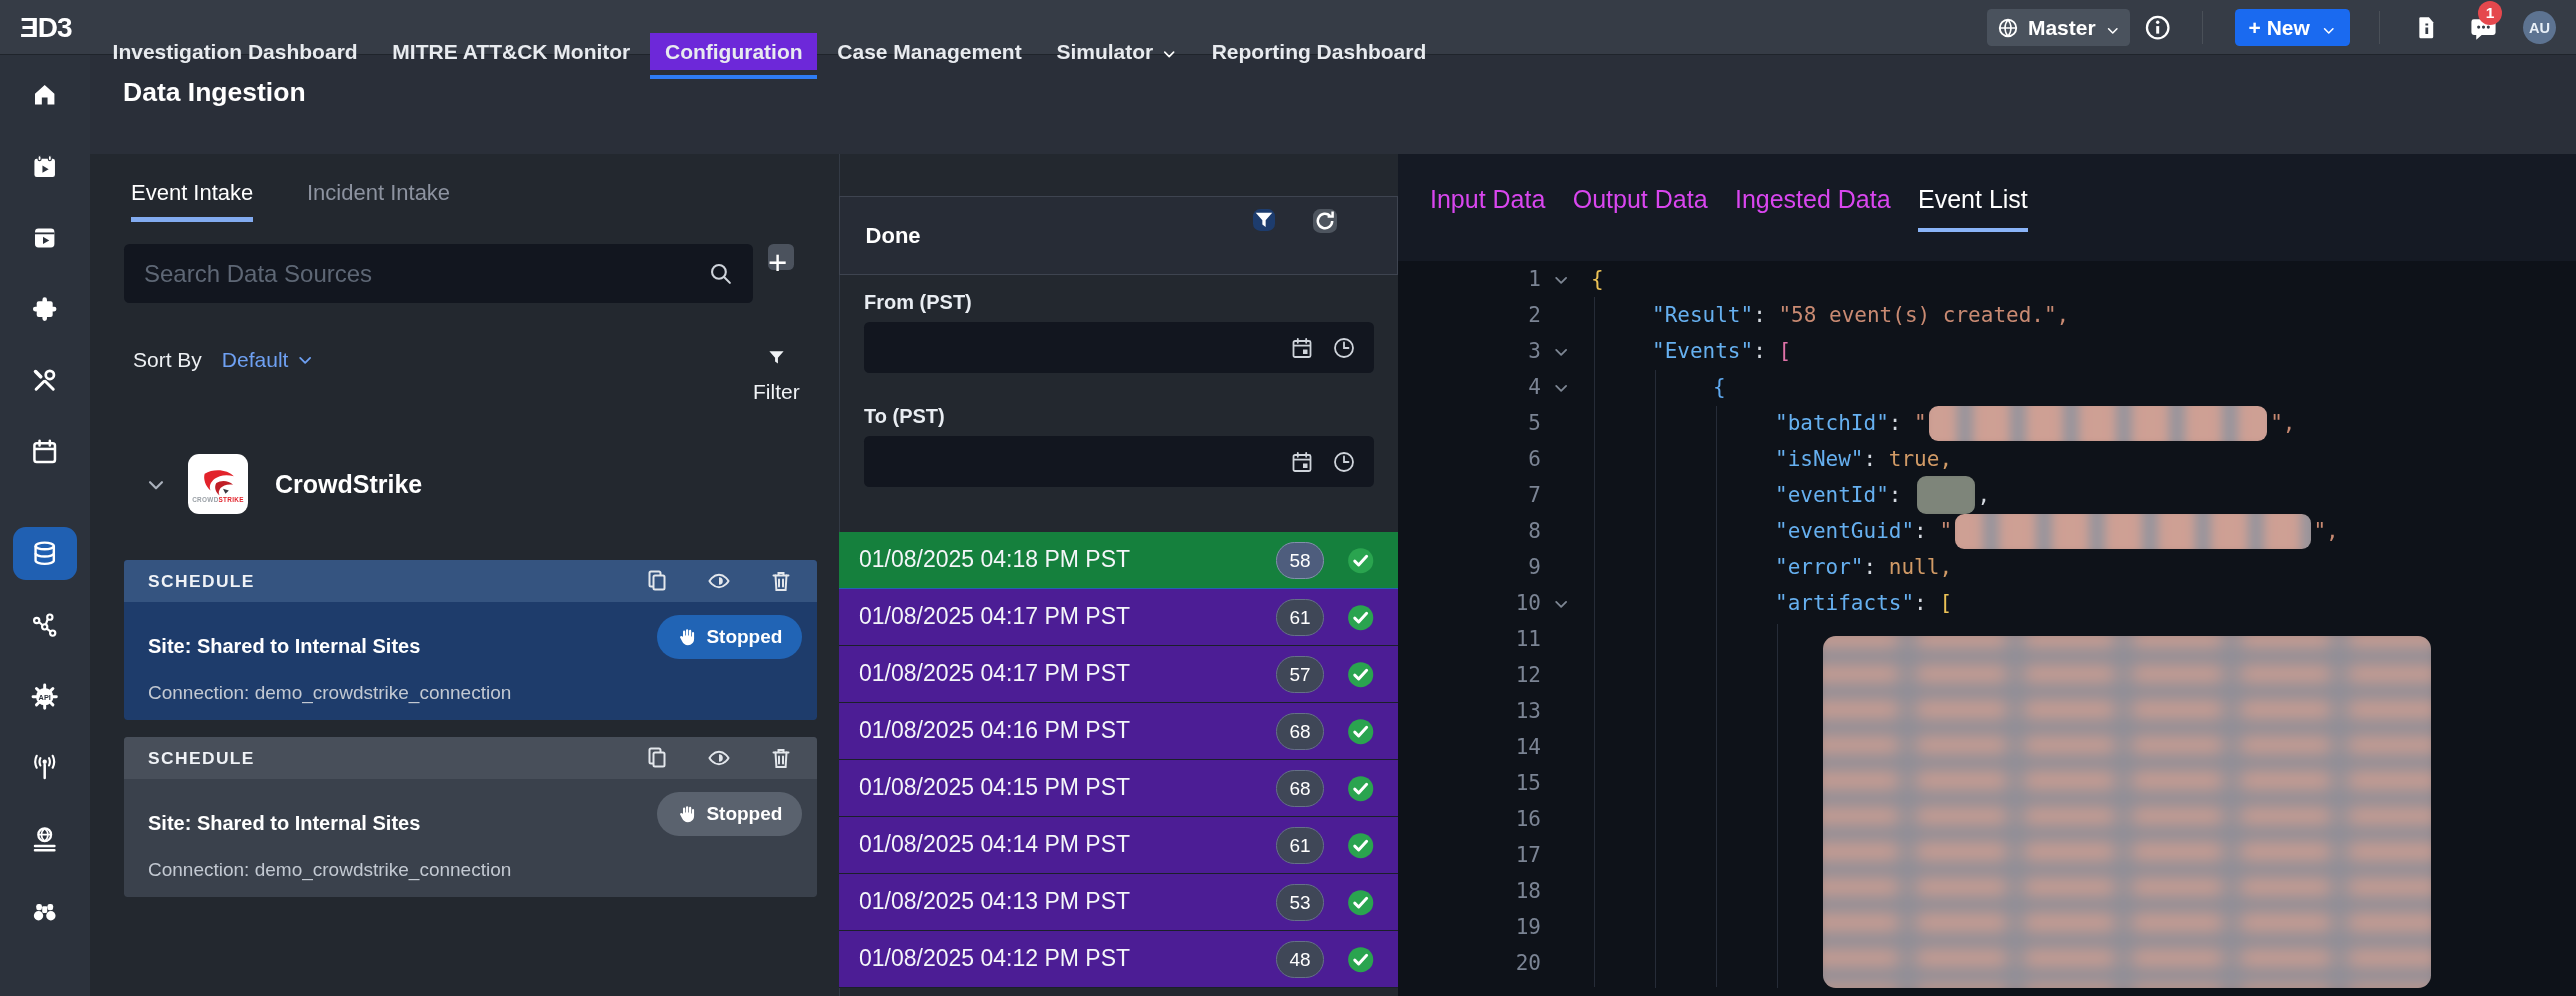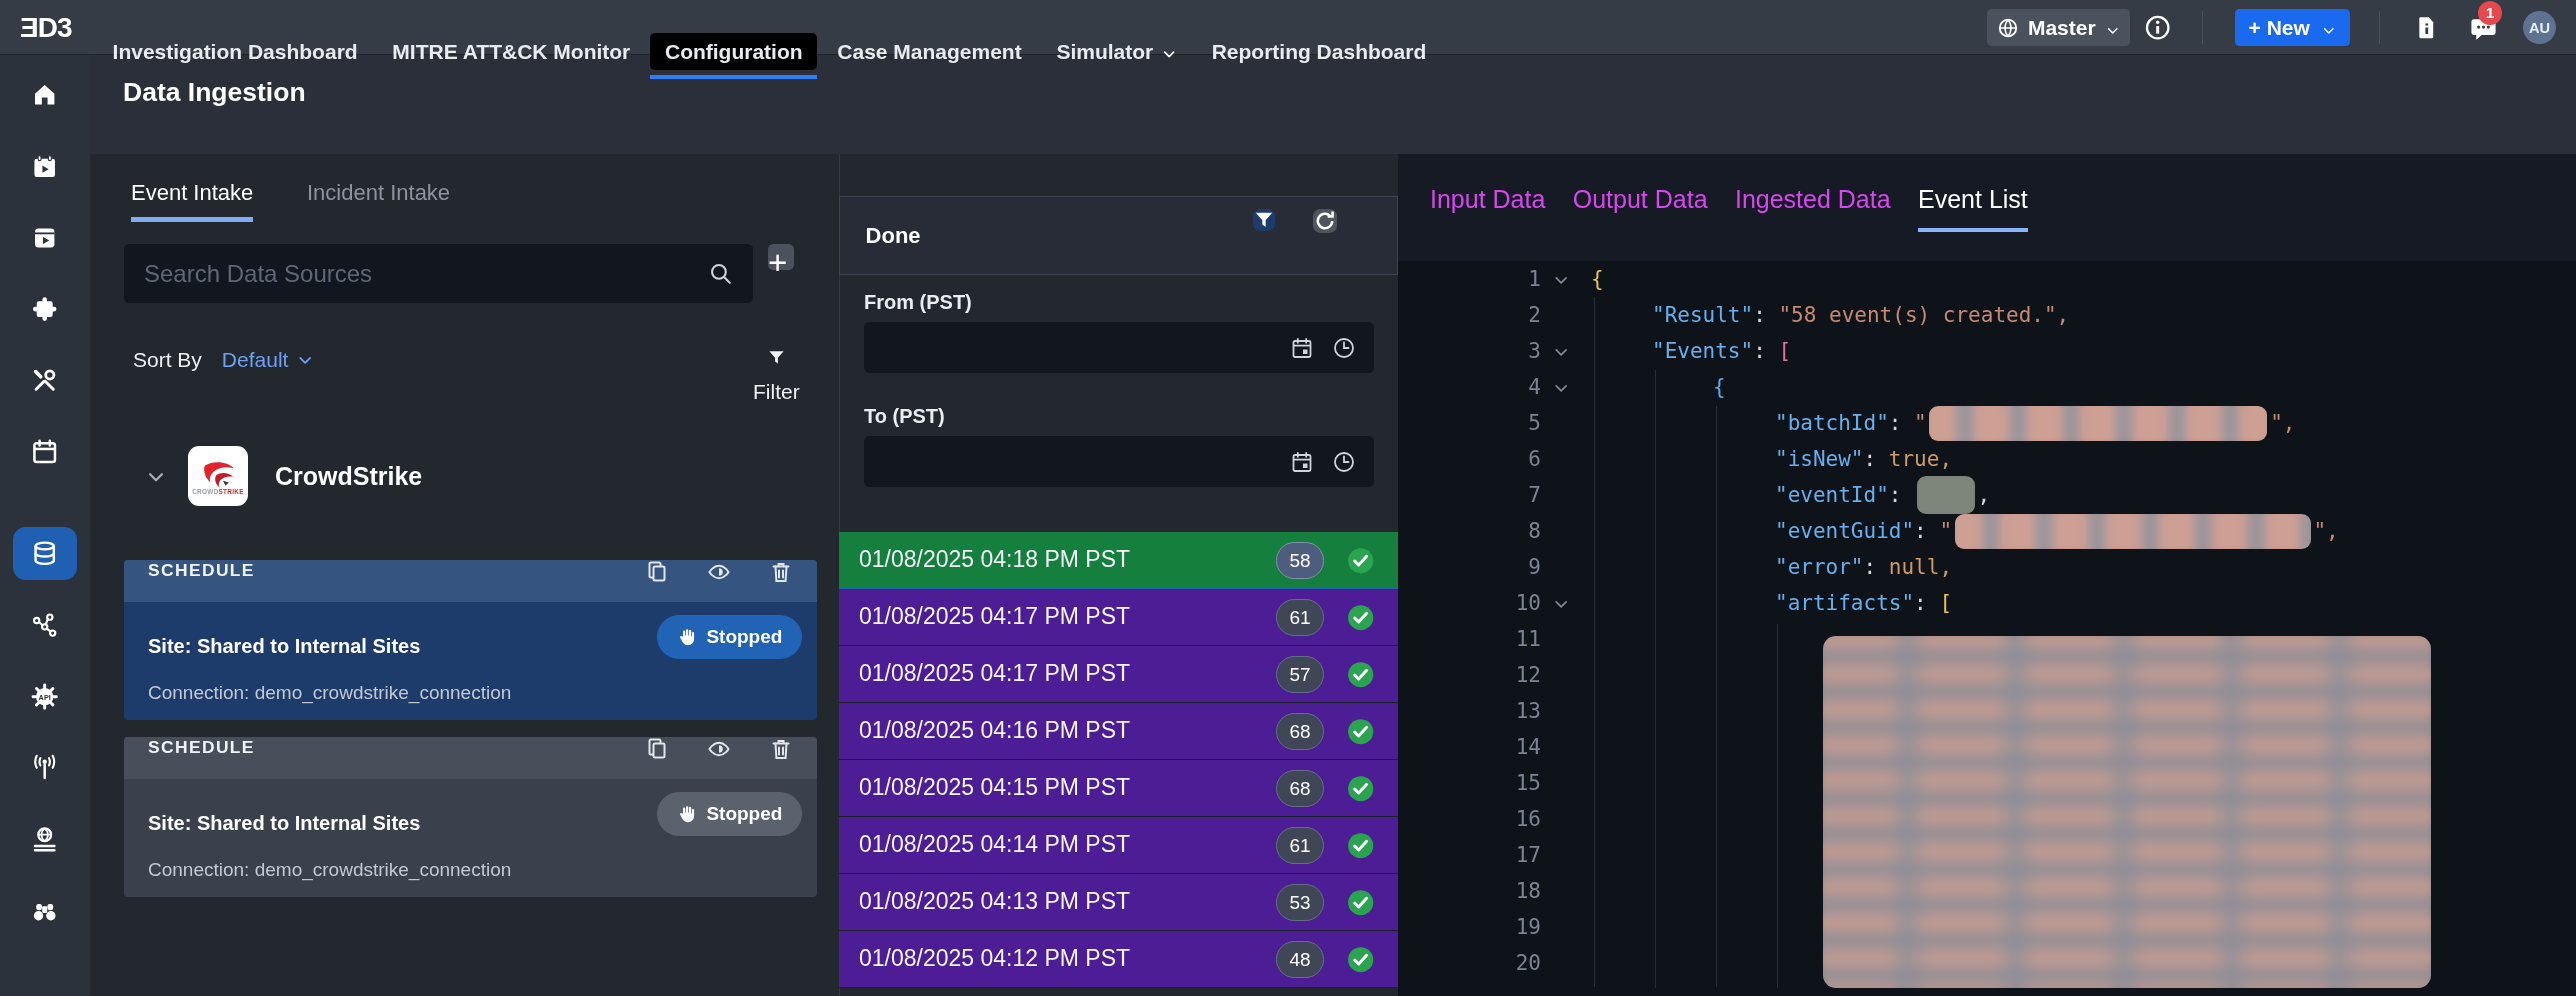--- a/index.html
+++ b/index.html
@@ -9,21 +9,21 @@
 
   
   #topnav { position:absolute; left:0; top:0; width:2576px; height:55px;
             background:#363c46; border-bottom:0.9px solid #1f242b; z-index:30; }
   #logo { position:absolute; left:20px; top:0; height:55px; display:flex; align-items:center;
           color:#fff; font-size:28px; font-weight:800; letter-spacing:-0.9px; }
   #nav-items { position:absolute; left:98px; top:0; height:70px; display:flex; align-items:flex-end; }
   .nav-item { position:relative; display:flex; align-items:center; gap:7.3px; padding:0 14.6px;
               margin-right:5.5px; height:37px; color:#e8ebef; font-size:21px; font-weight:600;
               white-space:nowrap; cursor:pointer; }
-  .nav-item.active { background:#000000; border-radius:5px; }
+  .nav-item.active { background:#6d28d9; border-radius:0; }
   .nav-item.active::after { content:""; position:absolute; left:0; right:0; bottom:-9.1px;
                             height:4.6px; background:#2e7cf6; }
   .nav-chev svg { width:16.4px; height:16.4px; }
   #master-btn { position:absolute; left:1987px; top:9.1px; width:143px; height:37px;
                 background:#4a525d; border-radius:4.6px; display:flex; align-items:center;
                 justify-content:center; gap:9.1px; color:#fff; font-size:21px; font-weight:600; cursor:pointer;}
   #info-btn { position:absolute; left:2144px; top:13.7px; width:27.4px; height:27.4px; cursor:pointer;}
   .vdivider { position:absolute; top:11px; width:0.9px; height:33px; background:#4a5058; }
   #new-btn { position:absolute; left:2235px; top:9.1px; width:115px; height:37px; background:#1a6af0;
              border-radius:4.6px; display:flex; align-items:center; justify-content:center; gap:11px;
@@ -61,30 +61,30 @@
   #search-icon { position:absolute; right:20px; top:17.4px; width:25px; height:25px; cursor:pointer;}
   #add-btn { position:absolute; left:678px; top:90px; width:58px; height:59px; background:#4b525d;
              border-radius:5.5px; color:#fff; font-size:33px; font-weight:400; display:flex;
              align-items:center; justify-content:center; cursor:pointer; }
   #sort-row { position:absolute; left:43px; top:194px; width:685px; height:29px; }
   #sort-label { color:#eef1f4; font-size:21px; }
   #sort-value { color:#6ea0f2; font-size:21px; margin-left:20px; cursor:pointer; }
   #sort-chevron { display:inline-block; vertical-align:-2.7px; margin-left:7.3px; }
   #filter-btn { position:absolute; right:18.3px; top:0; display:flex; align-items:center; gap:12.8px;
                 color:#f0f3f6; font-size:21px; cursor:pointer;flex-direction:column; }
-  #vendor-row { position:absolute; left:0; top:292px; width:731px; height:60px; cursor:pointer; }
+  #vendor-row { position:absolute; left:0; top:300px; width:731px; height:60px; cursor:pointer; }
   #vendor-chevron { position:absolute; left:55px; top:20px; }
   #vendor-logo { position:absolute; left:98px; top:0; width:60px; height:60px; background:#fff;
                  border-radius:11px; display:flex; flex-direction:column; align-items:center;
                  justify-content:center; }
   #vendor-name { position:absolute; left:185px; top:15.5px; color:#fff; font-size:25px; font-weight:700; }
   #cards { position:absolute; left:34px; top:406px; width:693px; }
   .sched-card { width:693px; height:160px; border-radius:3.7px; overflow:hidden; margin-bottom:17.4px;
                 background:#3a414c; }
-  .sched-card .head { height:42px; display:flex; align-items:flex-start; padding:0 24px; background:#484f5a; }
+  .sched-card .head { height:42px; display:flex; align-items:center; padding:0 24px; background:#484f5a; }
   .sched-card.sel { background:#1e3c6b; }
   .sched-card.sel .head { background:#355480; }
   .sched-head-label { color:#f0f3f7; font-size:17.4px; font-weight:700; letter-spacing:1.4px; flex:1; }
   .card-icon { width:24px; height:24px; margin-left:38px; cursor:pointer; }
   .sched-body { position:relative; padding:20px 24px 0 24px; }
   .sched-title { color:#fff; font-size:20px; font-weight:700; margin-top:12.8px; }
   .status-pill { position:absolute; right:14.6px; top:12.8px; height:44px; border-radius:22px;
                  display:flex; align-items:center; gap:9.1px; padding:0 20px; background:#5a626e;
                  color:#fff; font-size:19px; font-weight:600; }
   .sched-card.sel .status-pill { background:#2164b5; }

